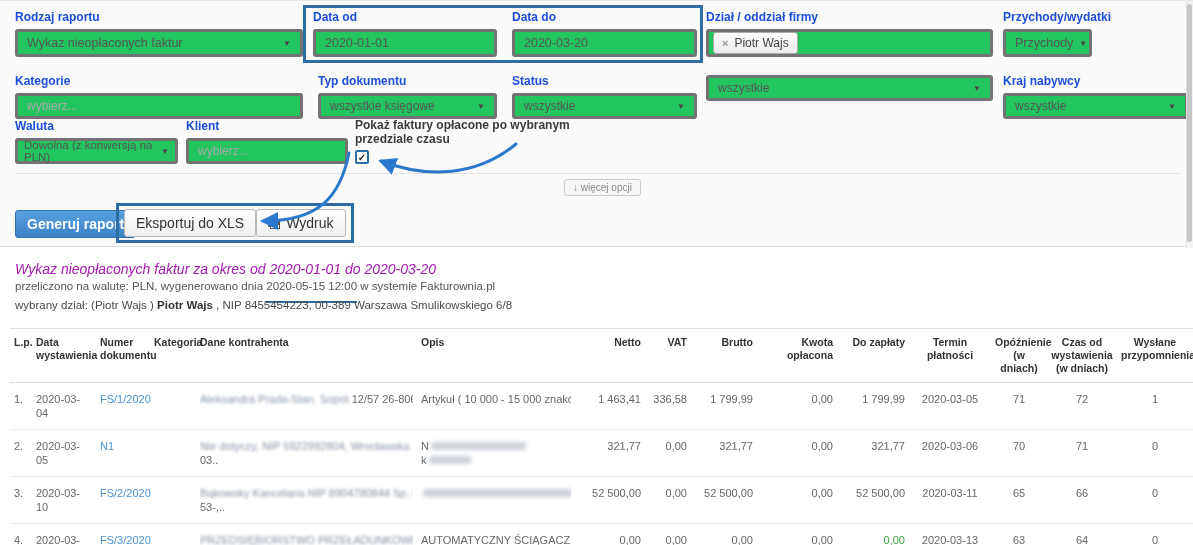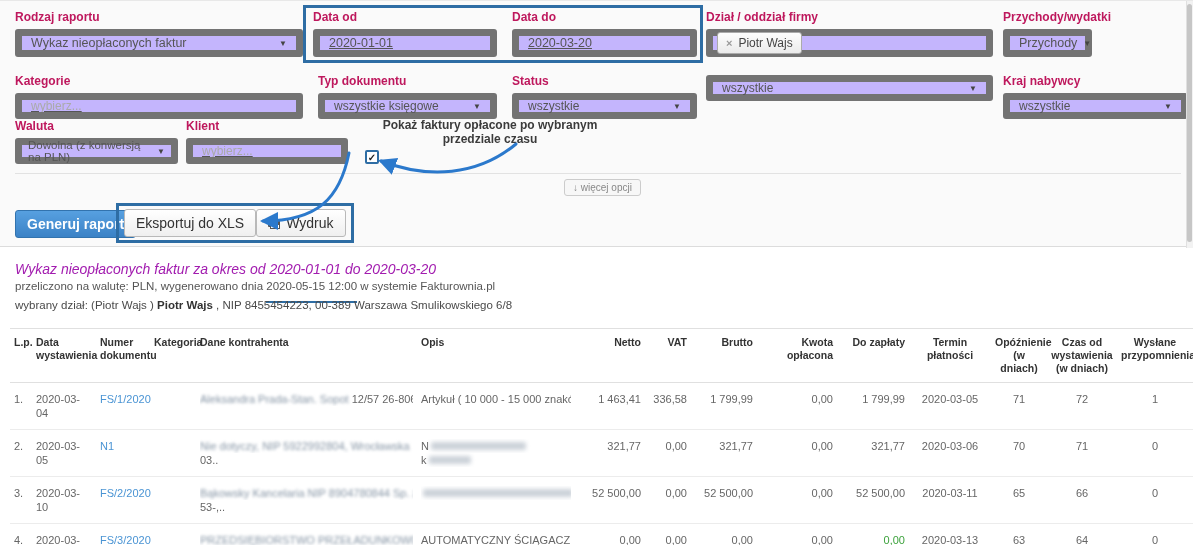--- a/index.html
+++ b/index.html
@@ -7,28 +7,28 @@
   body {
     width:1193px; height:545px; position:relative; overflow:hidden;
     background:#fff; font-family:"Liberation Sans", sans-serif;
   }
   
   .panel {
     position:absolute; left:0; top:0; width:1193px; height:247px;
     background:#fafafa; border-top:1px solid #e8e8e8; border-bottom:1px solid #dcdcdc;
   }
   .field { position:absolute; }
-  .flabel { display:block; font-size:12px; font-weight:bold; color:#be185d; margin-bottom:5px; line-height:13px; }
+  .flabel { display:block; font-size:12px; font-weight:bold; color:#1d4ed8; margin-bottom:5px; line-height:13px; }
   .control {
-    background:#c4b5fd; border:7px solid #737373; border-radius:3px;
+    background:#22c55e; border:3px solid #737373; border-radius:3px;
     height:28px; font-size:12.5px; color:#555;
     display:flex; align-items:center; padding:0 9px; width:100%;
   }
   .r23 .control { height:26px; font-size:12px; }
-  input.control { outline:none;text-decoration:underline; }
+  input.control { outline:none; }
   input.control::placeholder { color:#aaa; }
   .select { justify-content:space-between; cursor:pointer; }
   .caret { font-size:8px; color:#444; margin-left:6px; flex:none; }
   .tagbox { padding:0 4px; }
   .tag {
     border:1px solid #ababab; border-radius:3px; background:linear-gradient(#fdfdfd,#ebebeb);
     font-size:12px; color:#444; padding:3px 8px; display:inline-flex; align-items:center; gap:6px;
   }
   .tag .x { color:#999; font-size:11px; font-weight:bold; cursor:pointer; }
   .cb-label { font-size:12px; font-weight:bold; color:#3b3b3b; line-height:14px; width:250px; }
@@ -167,21 +167,21 @@
       <span>Dowolna (z konwersją na PLN)</span>
       <span class="caret">▼</span>
     </div>
   </div>
 
   <div class="field r23" style="left:186px; top:119px; width:162px;">
     <span class="flabel">Klient</span>
     <input class="control" placeholder="wybierz..." style="">
   </div>
 
-  <div class="field" style="left:365px; top:117px;text-align:center;">
+  <div class="field" style="left:355px; top:117px;">
     <div class="cb-label">
       <div>Pokaż faktury opłacone po wybranym</div>
       <div>przedziale czasu</div>
     </div>
     <div class="checkbox">
       <span>✓</span>
     </div>
   </div>
 
   <div class="divider"></div>

